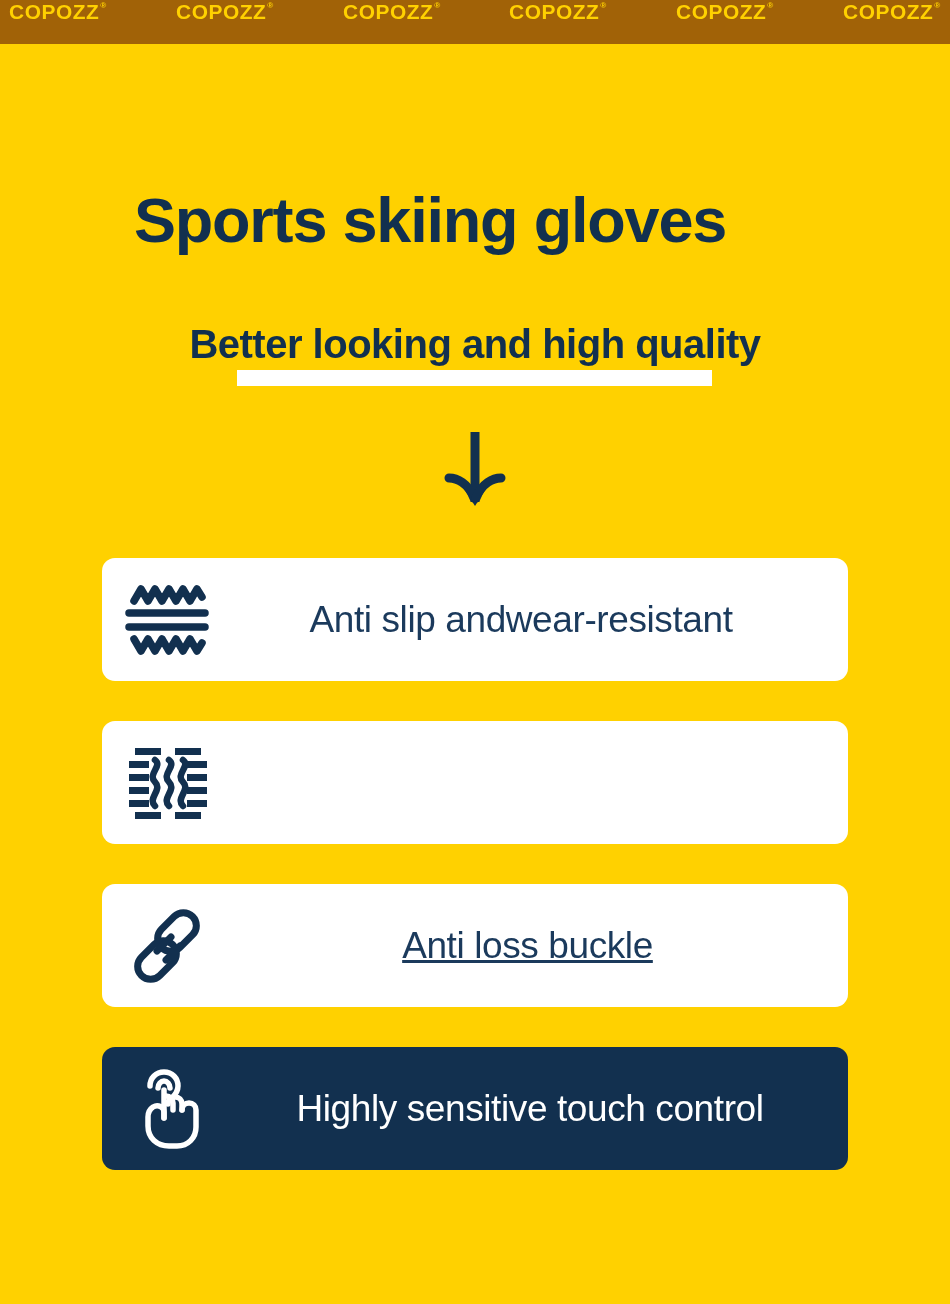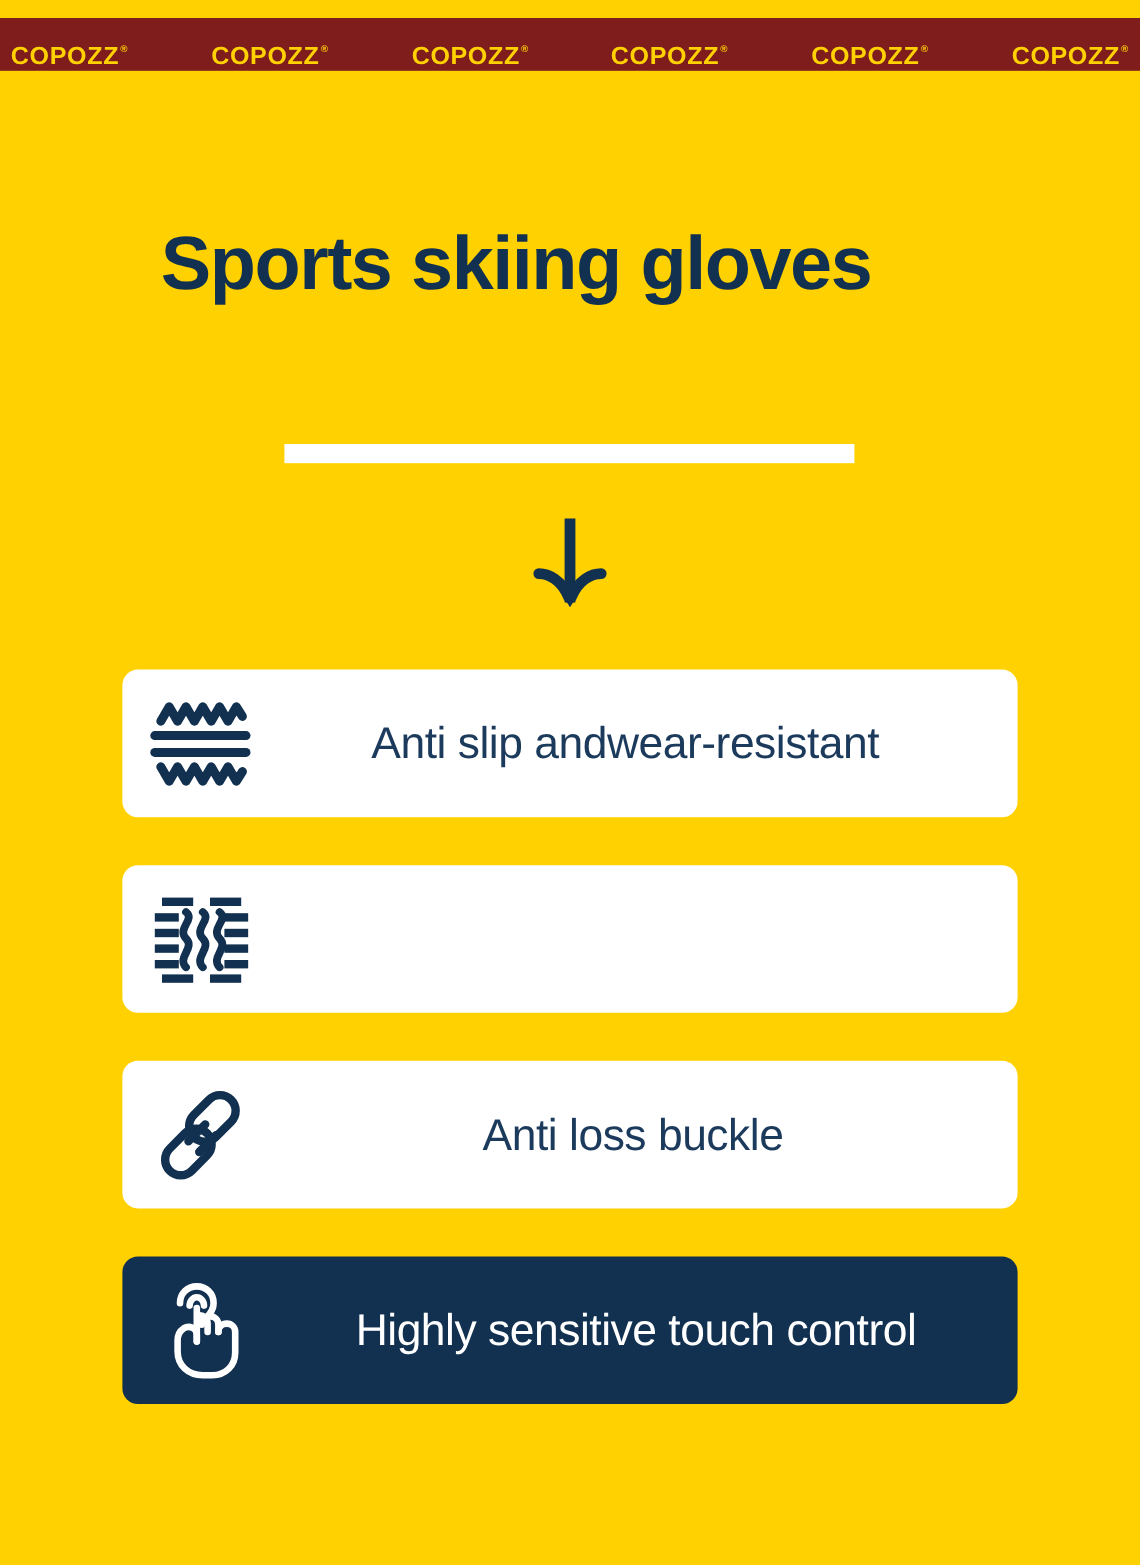--- a/index.html
+++ b/index.html
@@ -11,27 +11,27 @@
     height: 1304px;
     background: #ffd100;
     font-family: "Liberation Sans", sans-serif;
     overflow: hidden;
     position: relative;
   }
 
   
   .brand-banner {
     position: absolute;
-    top: 15px;
+    top: 0;
     left: 0;
     width: 950px;
     height: 44px;
-    background: #7f1d1d;
+    background: #a16207;
     display: flex;
-    align-items: flex-end;
+    align-items: flex-start;
     justify-content: space-between;
     padding: 0 10px;
     box-sizing: border-box;
     overflow: hidden;
   }
   .brand-logo {
     color: #ffd100;
     font-size: 20.5px;
     font-weight: bold;
     letter-spacing: 0.5px;
@@ -133,21 +133,21 @@
     color: #1b3a5c;
     font-size: 37px;
     letter-spacing: -0.4px;
     padding-right: 38px;
     white-space: nowrap;
   }
   .card.dark .card-label {
     color: #ffffff;
     padding-right: 20px;
   }
-  .card-3 .card-label { padding-right: 25px; }
+  .card-3 .card-label { padding-right: 25px; text-decoration: underline; }
 </style>
 </head>
 <body>
 
 <div class="brand-banner">
   <span class="brand-logo">
     <span>COPOZZ</span>
       <span class="reg">®</span>
   </span>
   <span class="brand-logo">
@@ -169,20 +169,21 @@
   <span class="brand-logo">
     <span>COPOZZ</span>
       <span class="reg">®</span>
   </span>
 </div>
 
 <div class="headline">Sports skiing gloves</div>
 
 <div class="subheadline-wrap">
   <div class="sub-highlight"></div>
+  <span class="subheadline">Better looking and high quality</span>
 </div>
 
 <div class="arrow-down">
   <svg width="80" height="90" viewBox="0 0 80 90" xmlns="http://www.w3.org/2000/svg">
     <path d="M40 4 L40 74" stroke="#12304f" stroke-width="9" fill="none" stroke-linecap="butt"></path>
     <path d="M40 78 L26 56 L40 64 L54 56 Z" fill="#12304f"></path>
     <path d="M14 50 C22 50 33 55 39 70" stroke="#12304f" stroke-width="9" fill="none" stroke-linecap="round"></path>
     <path d="M66 50 C58 50 47 55 41 70" stroke="#12304f" stroke-width="9" fill="none" stroke-linecap="round"></path>
   </svg>
 </div>

